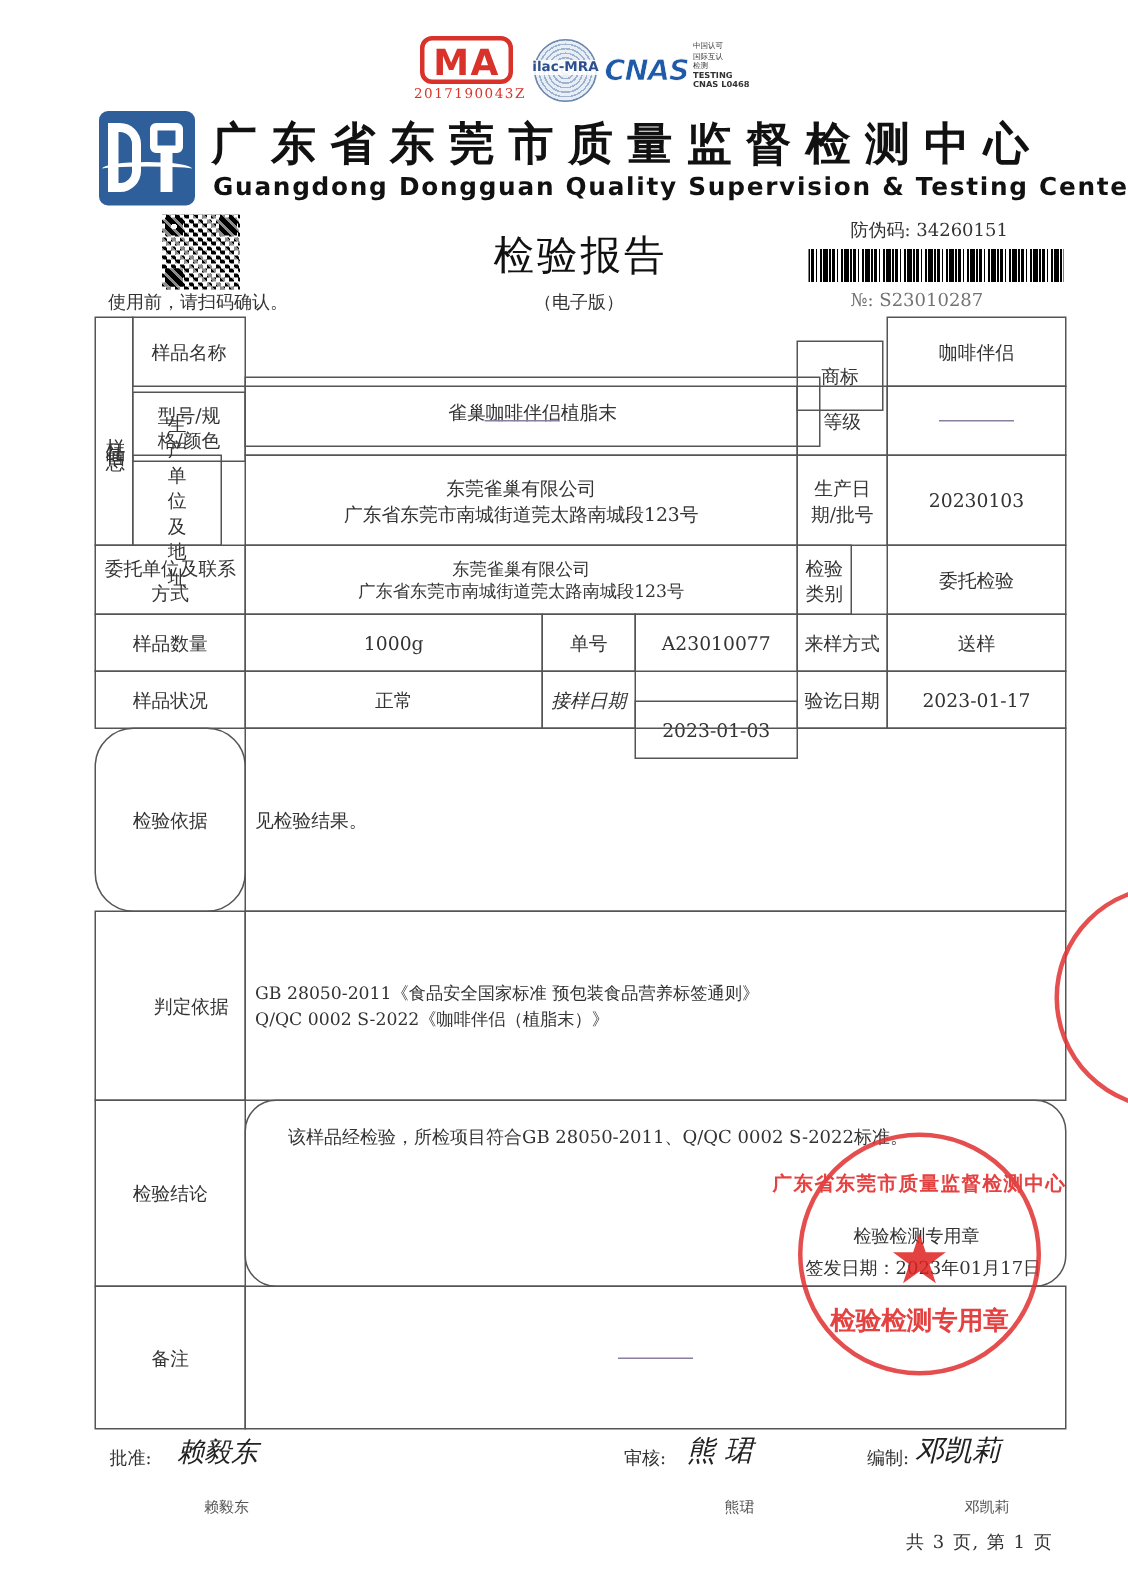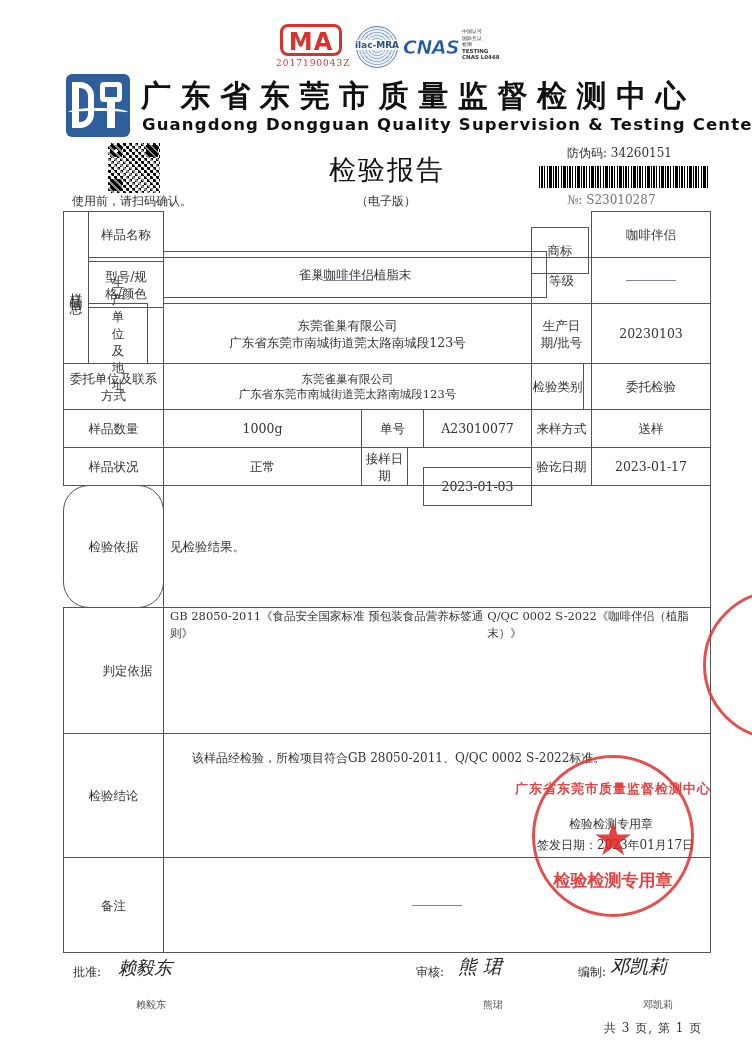--- a/index.html
+++ b/index.html
@@ -127,48 +127,48 @@
     <div>广东省东莞市南城街道莞太路南城段123号</div>
   </div>
   <div class="cell" style="left:468px;top:92px;width:61px;height:61px;padding:0 6px;">生产日期/批号</div>
   <div class="cell" style="left:528px;top:92px;width:120px;height:61px;">20230103</div>
 
   <div class="cell" style="left:0;top:152px;width:101px;height:47px;padding:0 4px;">委托单位及联系方式</div>
   <div class="cell" style="left:100px;top:152px;width:369px;height:47px;flex-direction:column;font-size:11.5px;line-height:15px;">
     <div>东莞雀巢有限公司</div>
     <div>广东省东莞市南城街道莞太路南城段123号</div>
   </div>
-  <div class="cell" style="left:468px;top:152px;width:53px;height:47px;">检验类别</div>
+  <div class="cell" style="left:468px;top:152px;width:37px;height:47px;">检验类别</div>
   <div class="cell" style="left:528px;top:152px;width:120px;height:47px;">委托检验</div>
 
   <div class="cell" style="left:0;top:198px;width:101px;height:39px;">样品数量</div>
   <div class="cell" style="left:100px;top:198px;width:199px;height:39px;">1000g</div>
   <div class="cell" style="left:298px;top:198px;width:63px;height:39px;">单号</div>
   <div class="cell" style="left:360px;top:198px;width:109px;height:39px;">A23010077</div>
   <div class="cell" style="left:468px;top:198px;width:61px;height:39px;">来样方式</div>
   <div class="cell" style="left:528px;top:198px;width:120px;height:39px;">送样</div>
 
   <div class="cell" style="left:0;top:236px;width:101px;height:39px;">样品状况</div>
   <div class="cell" style="left:100px;top:236px;width:199px;height:39px;">正常</div>
-  <div class="cell" style="left:298px;top:236px;width:47px;height:39px;">接样日期</div>
+  <div class="cell" style="left:298px;top:236px;width:63px;height:39px;font-style:italic;">接样日期</div>
   <div class="cell" style="left:360px;top:236px;width:109px;height:39px;margin-top:20px;">2023-01-03</div>
   <div class="cell" style="left:468px;top:236px;width:61px;height:39px;">验讫日期</div>
   <div class="cell" style="left:528px;top:236px;width:120px;height:39px;">2023-01-17</div>
 
   <div class="cell" style="left:0;top:274px;width:101px;height:123px;border-radius:26px;">检验依据</div>
   <div class="cell left" style="left:100px;top:274px;width:548px;height:123px;">见检验结果。</div>
 
   <div class="cell" style="left:0;top:396px;width:101px;height:127px;padding-left:28px;">判定依据</div>
-  <div class="cell left" style="left:100px;top:396px;width:548px;height:127px;align-items:flex-start;justify-content:center;font-size:11.5px;">
+  <div class="cell left" style="left:100px;top:396px;width:548px;height:127px;flex-direction:column;align-items:flex-start;justify-content:center;font-size:11.5px;">
     <div>GB 28050-2011《食品安全国家标准 预包装食品营养标签通则》</div>
     <div>Q/QC 0002 S-2022《咖啡伴侣（植脂末）》</div>
   </div>
 
   <div class="cell" style="left:0;top:522px;width:101px;height:125px;">检验结论</div>
-  <div class="cell" style="left:100px;top:522px;width:548px;height:125px;display:block;">
+  <div class="cell" style="left:100px;top:522px;width:548px;height:125px;display:block;border-radius:21px;">
     <div class="stamp-text" style="left:28px;top:16px;">该样品经检验，所检项目符合GB 28050-2011、Q/QC 0002 S-2022标准。</div>
     <div class="stamp-text" style="left:405px;top:82px;">检验检测专用章</div>
     <div class="stamp-text" style="left:373px;top:103px;">签发日期：2023年01月17日</div>
   </div>
 
   <div class="cell" style="left:0;top:646px;width:101px;height:96px;">备注</div>
   <div class="cell" style="left:100px;top:646px;width:548px;height:96px;">
       <span class="dash"></span>
     </div>
 </div>

